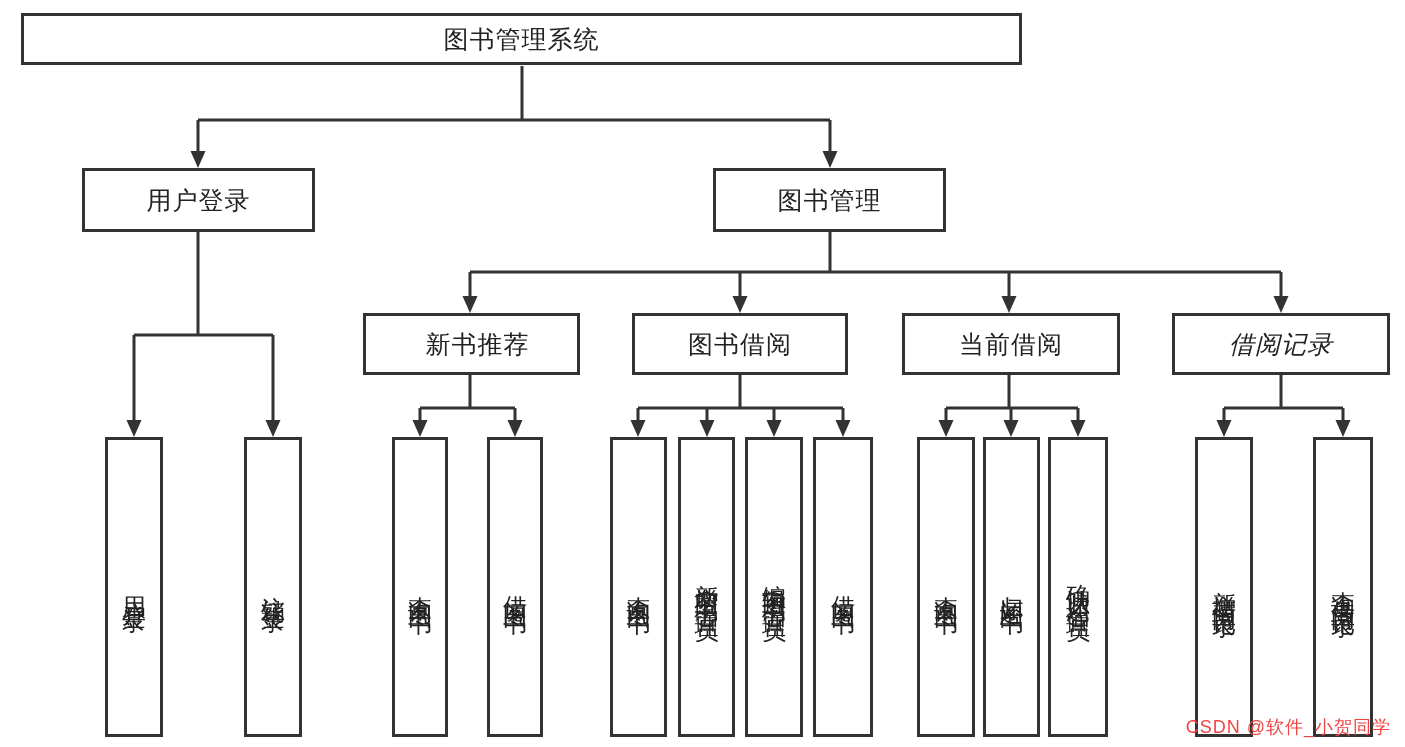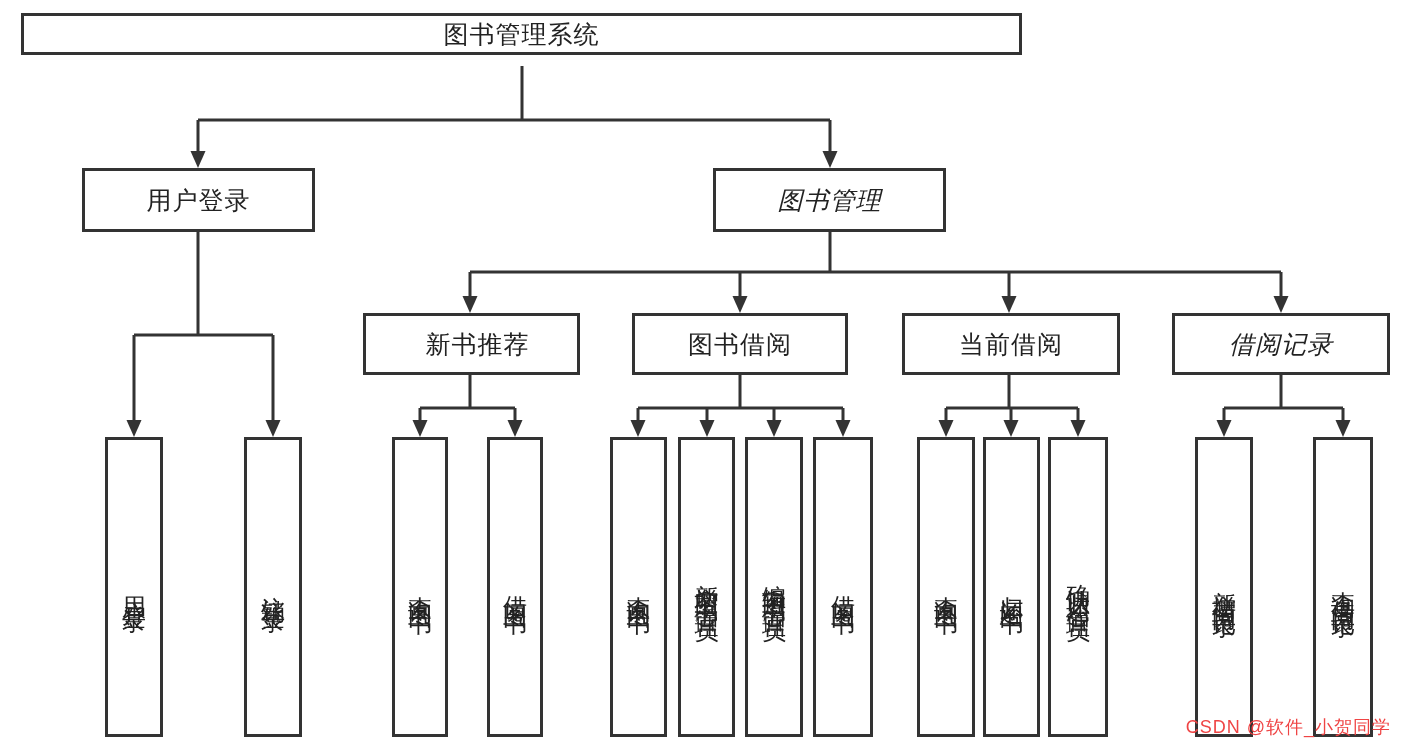--- a/index.html
+++ b/index.html
@@ -52,28 +52,28 @@
         <polygon points="766.5,420 781.5,420 774,437"></polygon>
         <polygon points="835.5,420 850.5,420 843,437"></polygon>
         <polygon points="938.5,420 953.5,420 946,437"></polygon>
         <polygon points="1003.5,420 1018.5,420 1011,437"></polygon>
         <polygon points="1070.5,420 1085.5,420 1078,437"></polygon>
         <polygon points="1216.5,420 1231.5,420 1224,437"></polygon>
         <polygon points="1335.5,420 1350.5,420 1343,437"></polygon>
       </g>
   </svg>
 
-  <div class="node" style="left:21px;top:13px;width:1001px;height:42px;">
+  <div class="node" style="left:21px;top:13px;width:1001px;height:52px;">
     <span class="hlabel">图书管理系统</span>
   </div>
 
   <div class="node" style="left:82px;top:168px;width:233px;height:64px;">
     <span class="hlabel">用户登录</span>
   </div>
-  <div class="node" style="left:713px;top:168px;width:233px;height:64px;font-style:italic;">
+  <div class="node" style="left:713px;top:168px;width:233px;height:64px;">
     <span class="hlabel">图书管理</span>
   </div>
 
   <div class="node" style="left:363px;top:313px;width:217px;height:62px;padding-left:12px;">
     <span class="hlabel">新书推荐</span>
   </div>
   <div class="node" style="left:632px;top:313px;width:216px;height:62px;">
     <span class="hlabel">图书借阅</span>
   </div>
   <div class="node" style="left:902px;top:313px;width:218px;height:62px;">

